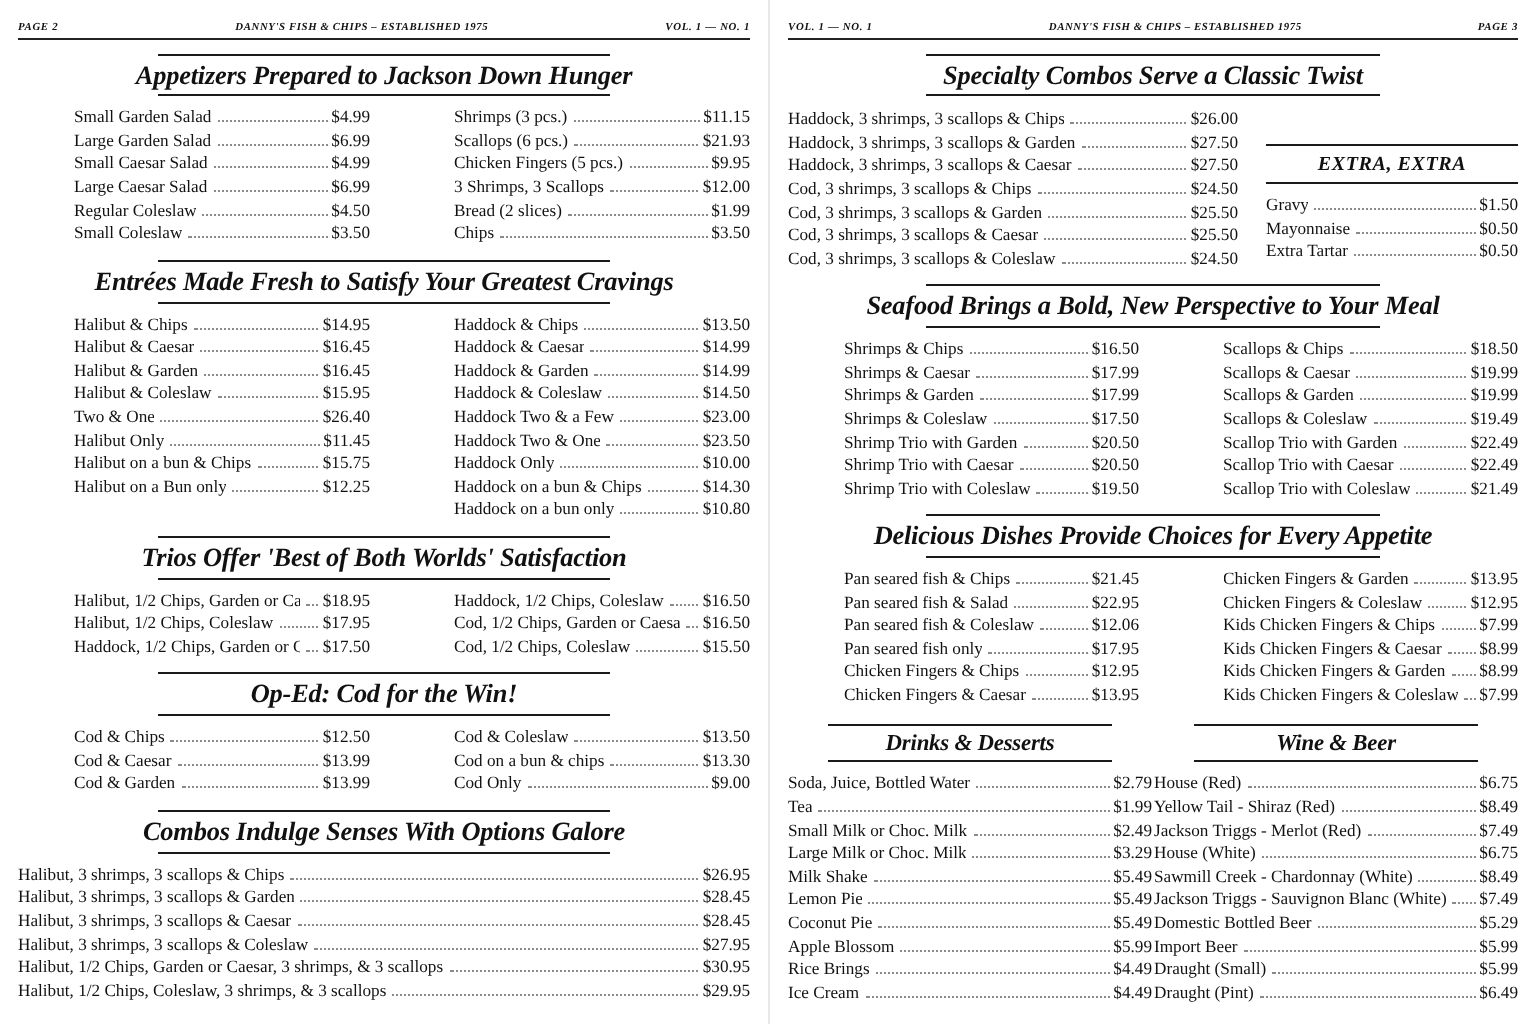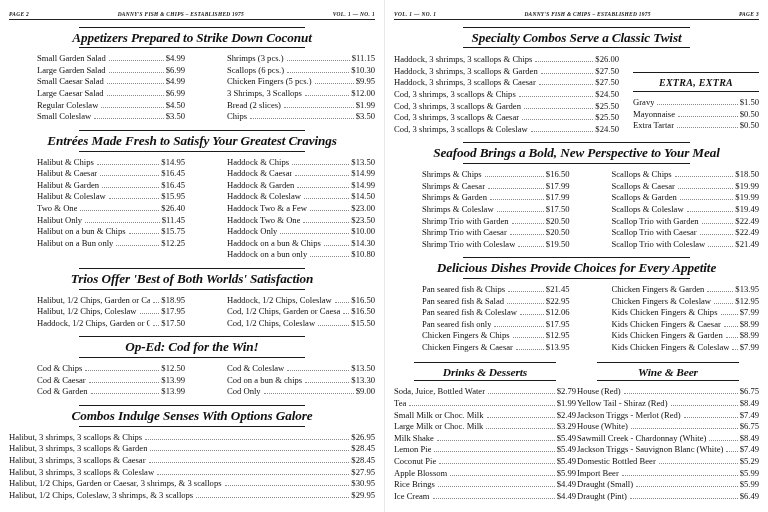--- a/index.html
+++ b/index.html
@@ -175,21 +175,21 @@
   <div class="page left">
 
     <div class="runhead">
       <span class="edge">PAGE 2</span>
       <span class="mast">DANNY'S FISH &amp; CHIPS – ESTABLISHED 1975</span>
       <span class="edge">VOL. 1 — No. 1</span>
     </div>
 
     <div class="section">
       <div class="sect-rule-top"></div>
-      <div class="sect-title">Appetizers Prepared to Strike Down Coconut</div>
+      <div class="sect-title">Appetizers Prepared to Jackson Down Hunger</div>
       <div class="sect-rule-bot"></div>
       <div class="cols">
         <div class="col" id="app-l">
             <div class="row">
               <span class="nm">Small Garden Salad</span>
               <span class="dots"></span>
               <span class="pr">$4.99</span>
             </div>
             <div class="row">
               <span class="nm">Large Garden Salad</span>
@@ -219,21 +219,21 @@
           </div>
         <div class="col" id="app-r">
             <div class="row">
               <span class="nm">Shrimps (3 pcs.)</span>
               <span class="dots"></span>
               <span class="pr">$11.15</span>
             </div>
             <div class="row">
               <span class="nm">Scallops (6 pcs.)</span>
               <span class="dots"></span>
-              <span class="pr">$10.30</span>
+              <span class="pr">$21.93</span>
             </div>
             <div class="row">
               <span class="nm">Chicken Fingers (5 pcs.)</span>
               <span class="dots"></span>
               <span class="pr">$9.95</span>
             </div>
             <div class="row">
               <span class="nm">3 Shrimps, 3 Scallops</span>
               <span class="dots"></span>
               <span class="pr">$12.00</span>

